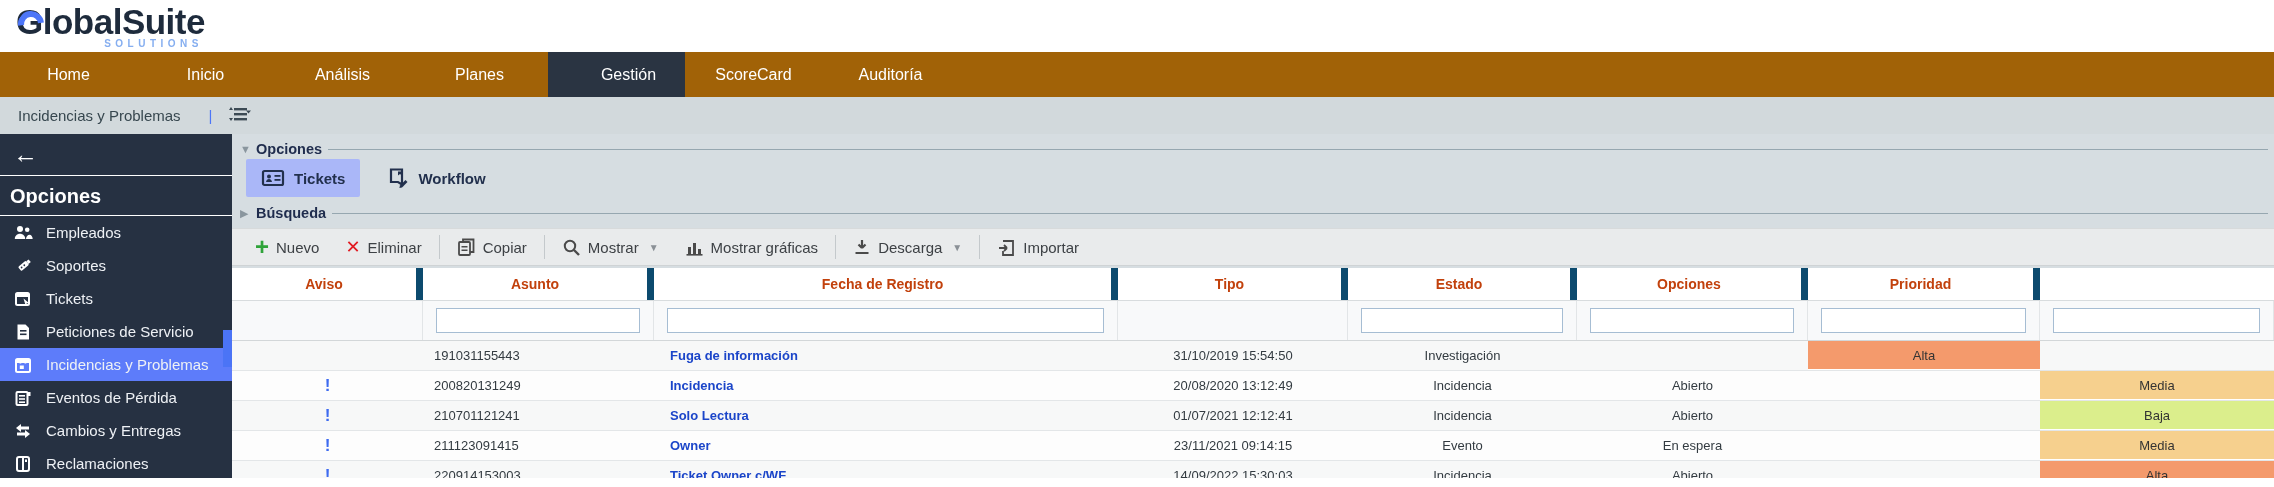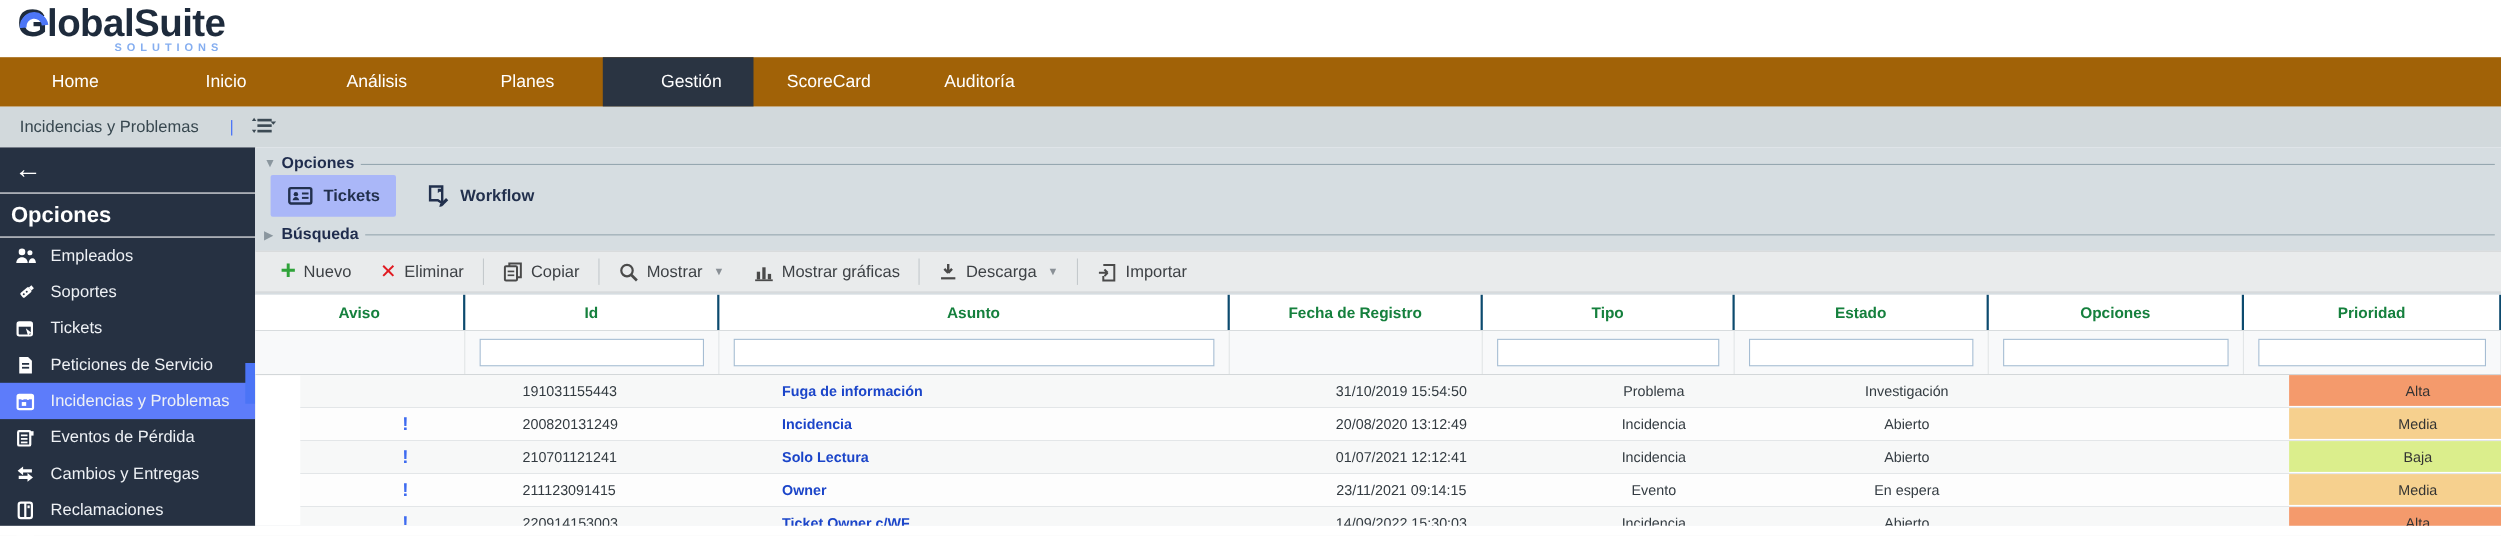--- a/index.html
+++ b/index.html
@@ -63,26 +63,26 @@
   .tb-sep { width:1px; height:24px; background:#c4c9cc; margin:0 4px; }
   .tb-caret { font-size:10px; color:#8a9096; margin-left:3px; }
   .plus { color:#2fa33a; font-size:24px; font-weight:800; line-height:20px; }
   .cross { color:#e11b22; font-size:18px; font-weight:800; }
 
   
   .tbl { margin-top:2px; width:2042px; background:#fff; }
   .trow { display:grid; grid-template-columns:191px 231px 464px 230px 229px 231px 232px 234px; }
   .thead { height:33px; background:#ffffff; border-bottom:1px solid #d8dcde; }
   .thead .cell { display:flex; align-items:center; justify-content:center; font-size:14px; font-weight:800;
-    color:#15803d; border-right:2px solid #0c4a6e; }
+    color:#c2410c; border-right:7px solid #0c4a6e; }
   .filterrow { height:40px; background:#f8f9fa; border-bottom:1px solid #d3d7d9; }
   .filterrow .cell { display:flex; align-items:center; justify-content:center; border-right:1px solid #e2e5e7; }
   .filterrow input { width:calc(100% - 26px); height:25px; border:1px solid #a6bdd3; background:#fff;
     font-size:13px; padding:0 5px; }
-  .drow { height:30px; border-bottom:1px solid #e3e6e8; background:#fdfdfd; cursor:pointer;margin-left:41px; }
+  .drow { height:30px; border-bottom:1px solid #e3e6e8; background:#fdfdfd; cursor:pointer; }
   .drow:nth-child(odd) { background:#f7f8f8; }
   .drow .cell { display:flex; align-items:center; justify-content:center; font-size:13px; color:#333b41;
     overflow:hidden; white-space:nowrap; }
   .drow .cell.left { justify-content:flex-start; padding-left:11px; }
   .drow .cell.asunto { justify-content:flex-start; padding-left:16px; font-weight:800; color:#1b45c9; }
   .drow .aviso-mark { color:#3e6bf0; font-weight:800; font-size:17px; }
   .drow .cell.prio { font-weight:400; color:#333; border-bottom:1px solid #fff; }
 </style>
 </head>
 <body>
@@ -298,21 +298,20 @@
             <path d="M6 4h10v14H6v-4" fill="none" stroke="#4a4a4a" stroke-width="1.8"></path>
             <path d="M2 11h8M10 11l-3-3M10 11l-3 3" stroke="#4a4a4a" stroke-width="1.8" fill="none"></path>
           </svg>
           <span>Importar</span>
         </div>
       </div>
 
       <div class="tbl">
         <div class="trow thead">
           <div class="cell">Aviso</div>
-          <div class="cell">Id</div>
           <div class="cell">Asunto</div>
           <div class="cell">Fecha de Registro</div>
           <div class="cell">Tipo</div>
           <div class="cell">Estado</div>
           <div class="cell">Opciones</div>
           <div class="cell">Prioridad</div>
         </div>
         <div class="trow filterrow">
           <div class="cell"></div>
           <div class="cell">
@@ -336,21 +335,20 @@
             </div>
         </div>
 
         <div class="trow drow">
           <div class="cell">
               <span class="aviso-mark"></span>
             </div>
           <div class="cell left">191031155443</div>
           <div class="cell asunto">Fuga de información</div>
           <div class="cell">31/10/2019 15:54:50</div>
-          <div class="cell">Problema</div>
           <div class="cell">Investigación</div>
           <div class="cell"></div>
           <div class="cell prio" style="background: rgb(244, 154, 108);">Alta</div>
         </div>
         <div class="trow drow">
           <div class="cell">
               <span class="aviso-mark">!</span>
             </div>
           <div class="cell left">200820131249</div>
           <div class="cell asunto">Incidencia</div>

